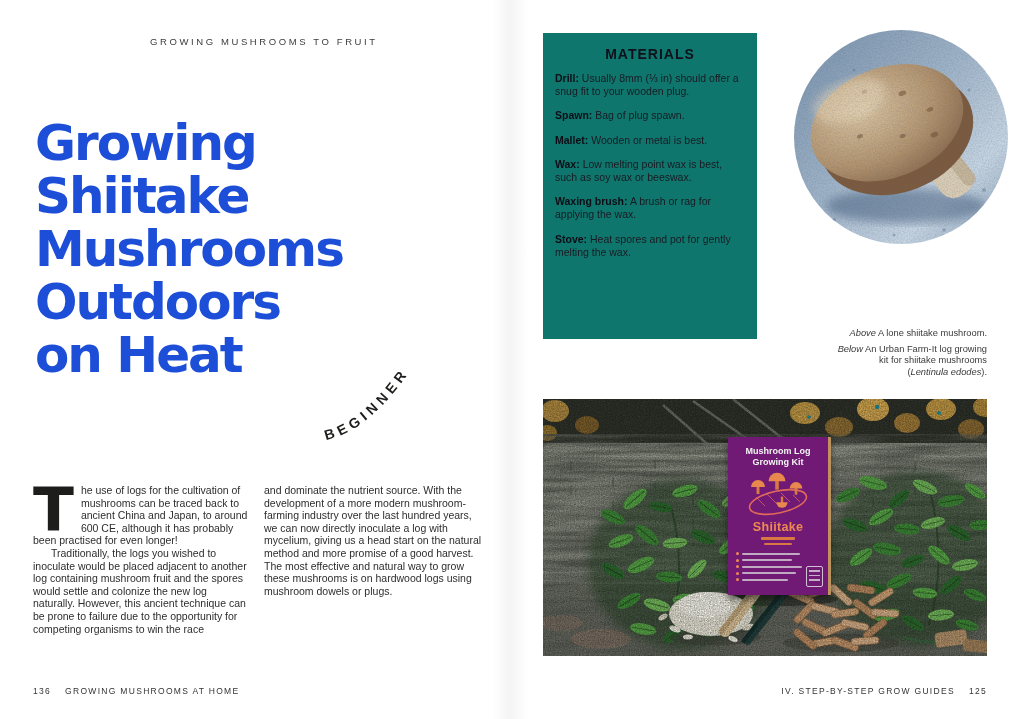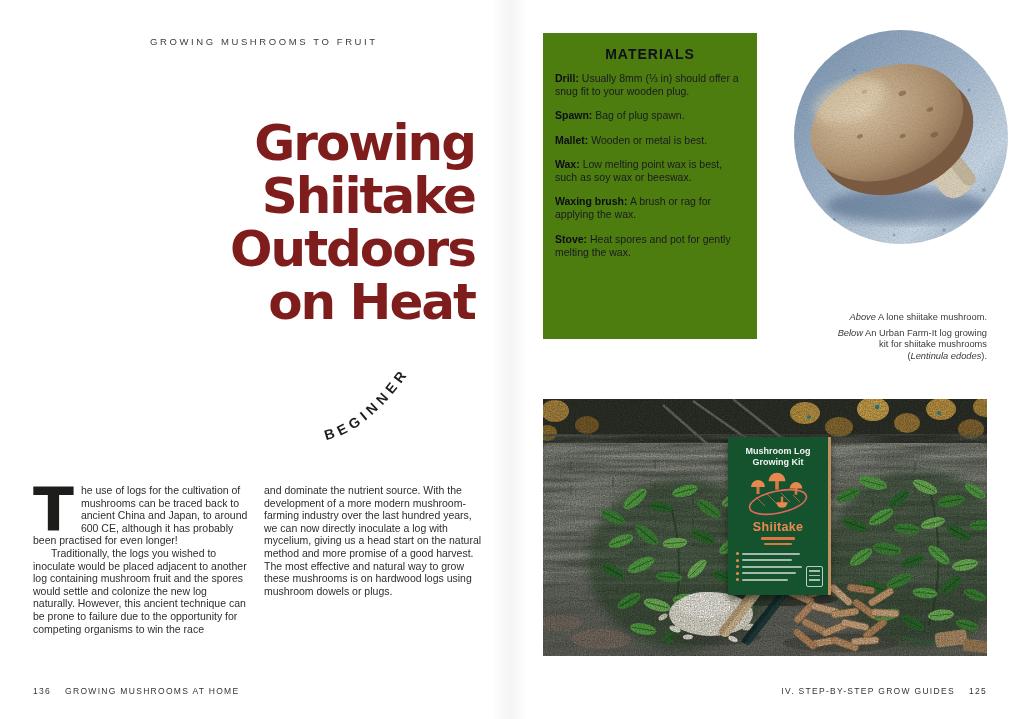--- a/index.html
+++ b/index.html
@@ -6,23 +6,23 @@
   body{
     width:1020px;height:719px;position:relative;overflow:hidden;
     background:#ffffff;color:#2d2d2d;
     font-family:"Liberation Sans", sans-serif;
   }
   .abs{position:absolute;}
 
   
   .runhead{left:150px;top:36px;font-size:9.5px;letter-spacing:2.6px;color:#3c3c3c;}
   .title{
-    left:35px;top:117px;width:440px;text-align:right;
+    left:35px;top:117px;width:440px;text-align:left;
     font-family:"DejaVu Sans", sans-serif;font-weight:bold;
-    font-size:50px;line-height:53px;letter-spacing:-2px;color:#7f1d1d;
+    font-size:50px;line-height:53px;letter-spacing:-2px;color:#1d4ed8;
   }
   .title div{white-space:nowrap;}
   .beginner{left:316px;top:347px;}
   .cols{left:33px;top:484px;width:449px;display:flex;gap:13px;
         font-size:10.5px;line-height:12.6px;color:#2d2d2d;text-align:left;}
   .col{flex:1;}
   .col p{margin:0;}
   .dropcap{
     float:left;font-family:"DejaVu Sans", sans-serif;font-weight:bold;
     font-size:60px;line-height:47px;margin:3px 7px 0 0;color:#1d1d1b;
@@ -30,39 +30,39 @@
   .p2{text-indent:18px;}
   .foot{top:686px;font-size:8.5px;letter-spacing:1.3px;color:#333;white-space:nowrap;}
   .footL{left:33px;}
   .footR{right:33px;text-align:left;}
   .foot .gapL{margin-left:14px;}
   .gutter{left:492px;top:0;width:36px;height:719px;
     background:linear-gradient(to right, rgba(0,0,0,0), rgba(0,0,0,0.045) 50%, rgba(0,0,0,0));}
 
   
   .matbox{
-    left:543px;top:33px;width:214px;height:306px;background:#4d7c0f;
+    left:543px;top:33px;width:214px;height:306px;background:#0f766e;
     box-sizing:border-box;padding:13px 12px 8px;color:#1a1a22;
   }
   .matbox h2{margin:0 0 10px;text-align:center;font-size:14px;
     letter-spacing:1px;color:#10101a;font-weight:bold;}
   .mi{margin:0 0 11px;font-size:10.5px;line-height:13.2px;}
   .mi b{color:#0d0d16;}
 
   .circle{left:794px;top:30px;width:214px;height:214px;border-radius:50%;overflow:hidden;}
 
-  .caps{right:33px;top:312px;width:150px;text-align:right;
+  .caps{right:33px;top:328px;width:150px;text-align:right;
     font-size:9.3px;line-height:11.6px;color:#3a3a3a;}
   .caps p{margin:0 0 4px;}
   .it{font-style:italic;}
 
   .photo{left:543px;top:399px;width:444px;height:257px;overflow:hidden;background:#6b6e64;}
   .kitbox{
     position:absolute;left:185px;top:38px;width:100px;height:158px;
-    background:#14532d;border-right:3px solid #bd9160;border-radius:1px;
+    background:#701a75;border-right:3px solid #bd9160;border-radius:1px;
     box-shadow:0 4px 7px rgba(10,12,8,.55);color:#f2f5f2;
   }
   .kb-title{margin-top:9px;font-size:9px;line-height:10.5px;font-weight:bold;text-align:center;}
   .kb-illus{display:block;margin:2px auto 0;}
   .kb-name{color:#ee8a50;font-weight:bold;font-size:12.5px;line-height:13px;
     text-align:center;letter-spacing:.3px;}
   .kb-bar{height:2.5px;background:#d97845;border-radius:1px;margin:3px auto 0;}
   .kb-rows{margin-top:7px;}
   .kb-row{display:flex;align-items:center;gap:3px;margin:3.5px 0 0 8px;}
   .kb-dot{width:3px;height:3px;border-radius:50%;background:#ee8a50;flex:0 0 auto;}
@@ -75,20 +75,21 @@
 <body>
 
 <div class="abs gutter"></div>
 
 <div>
   <div class="abs runhead">GROWING MUSHROOMS TO FRUIT</div>
 
   <div class="abs title">
     <div>Growing</div>
     <div>Shiitake</div>
+    <div>Mushrooms</div>
     <div>Outdoors</div>
     <div>on Heat</div>
   </div>
 
   <svg class="abs beginner" width="118" height="100" viewBox="0 0 118 100">
     <defs>
         <path id="bArc" d="M10 93 Q 56 84 102 12" fill="none"></path>
       </defs>
     <text font-size="14" font-weight="bold" letter-spacing="4.5" fill="#1d1d1b" font-family="Liberation Sans, sans-serif">
       <textPath href="#bArc">BEGINNER</textPath>

